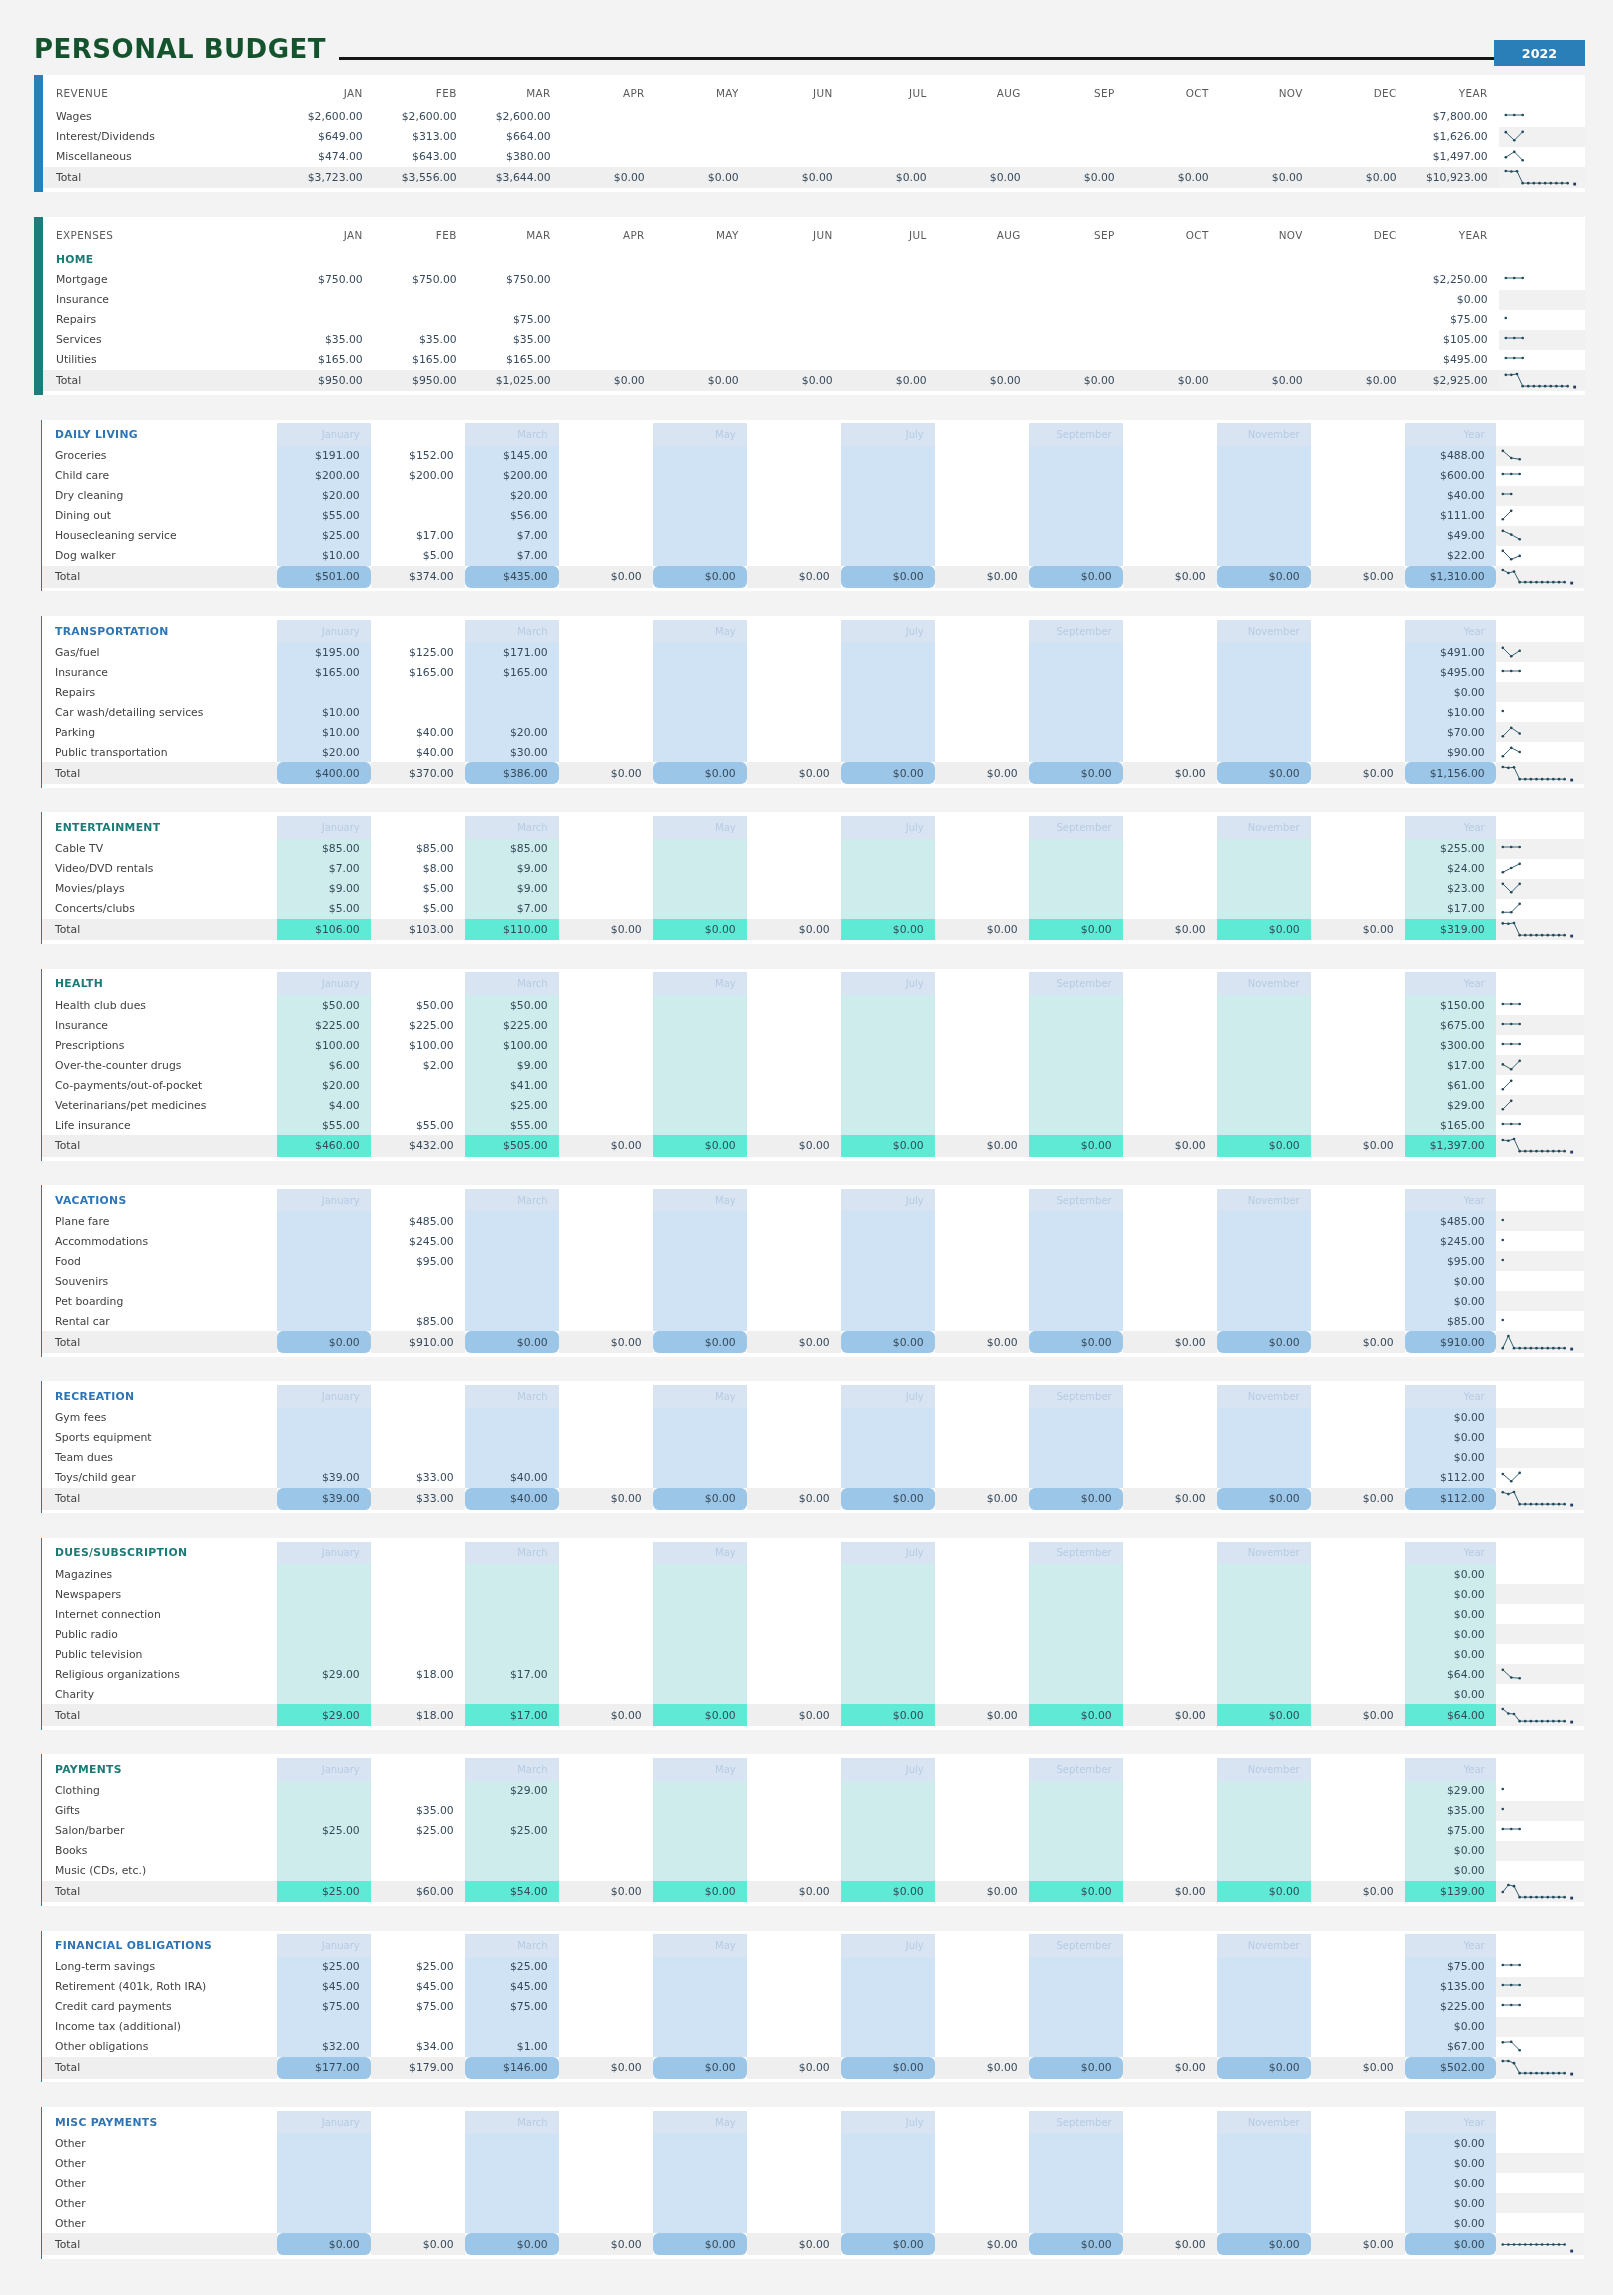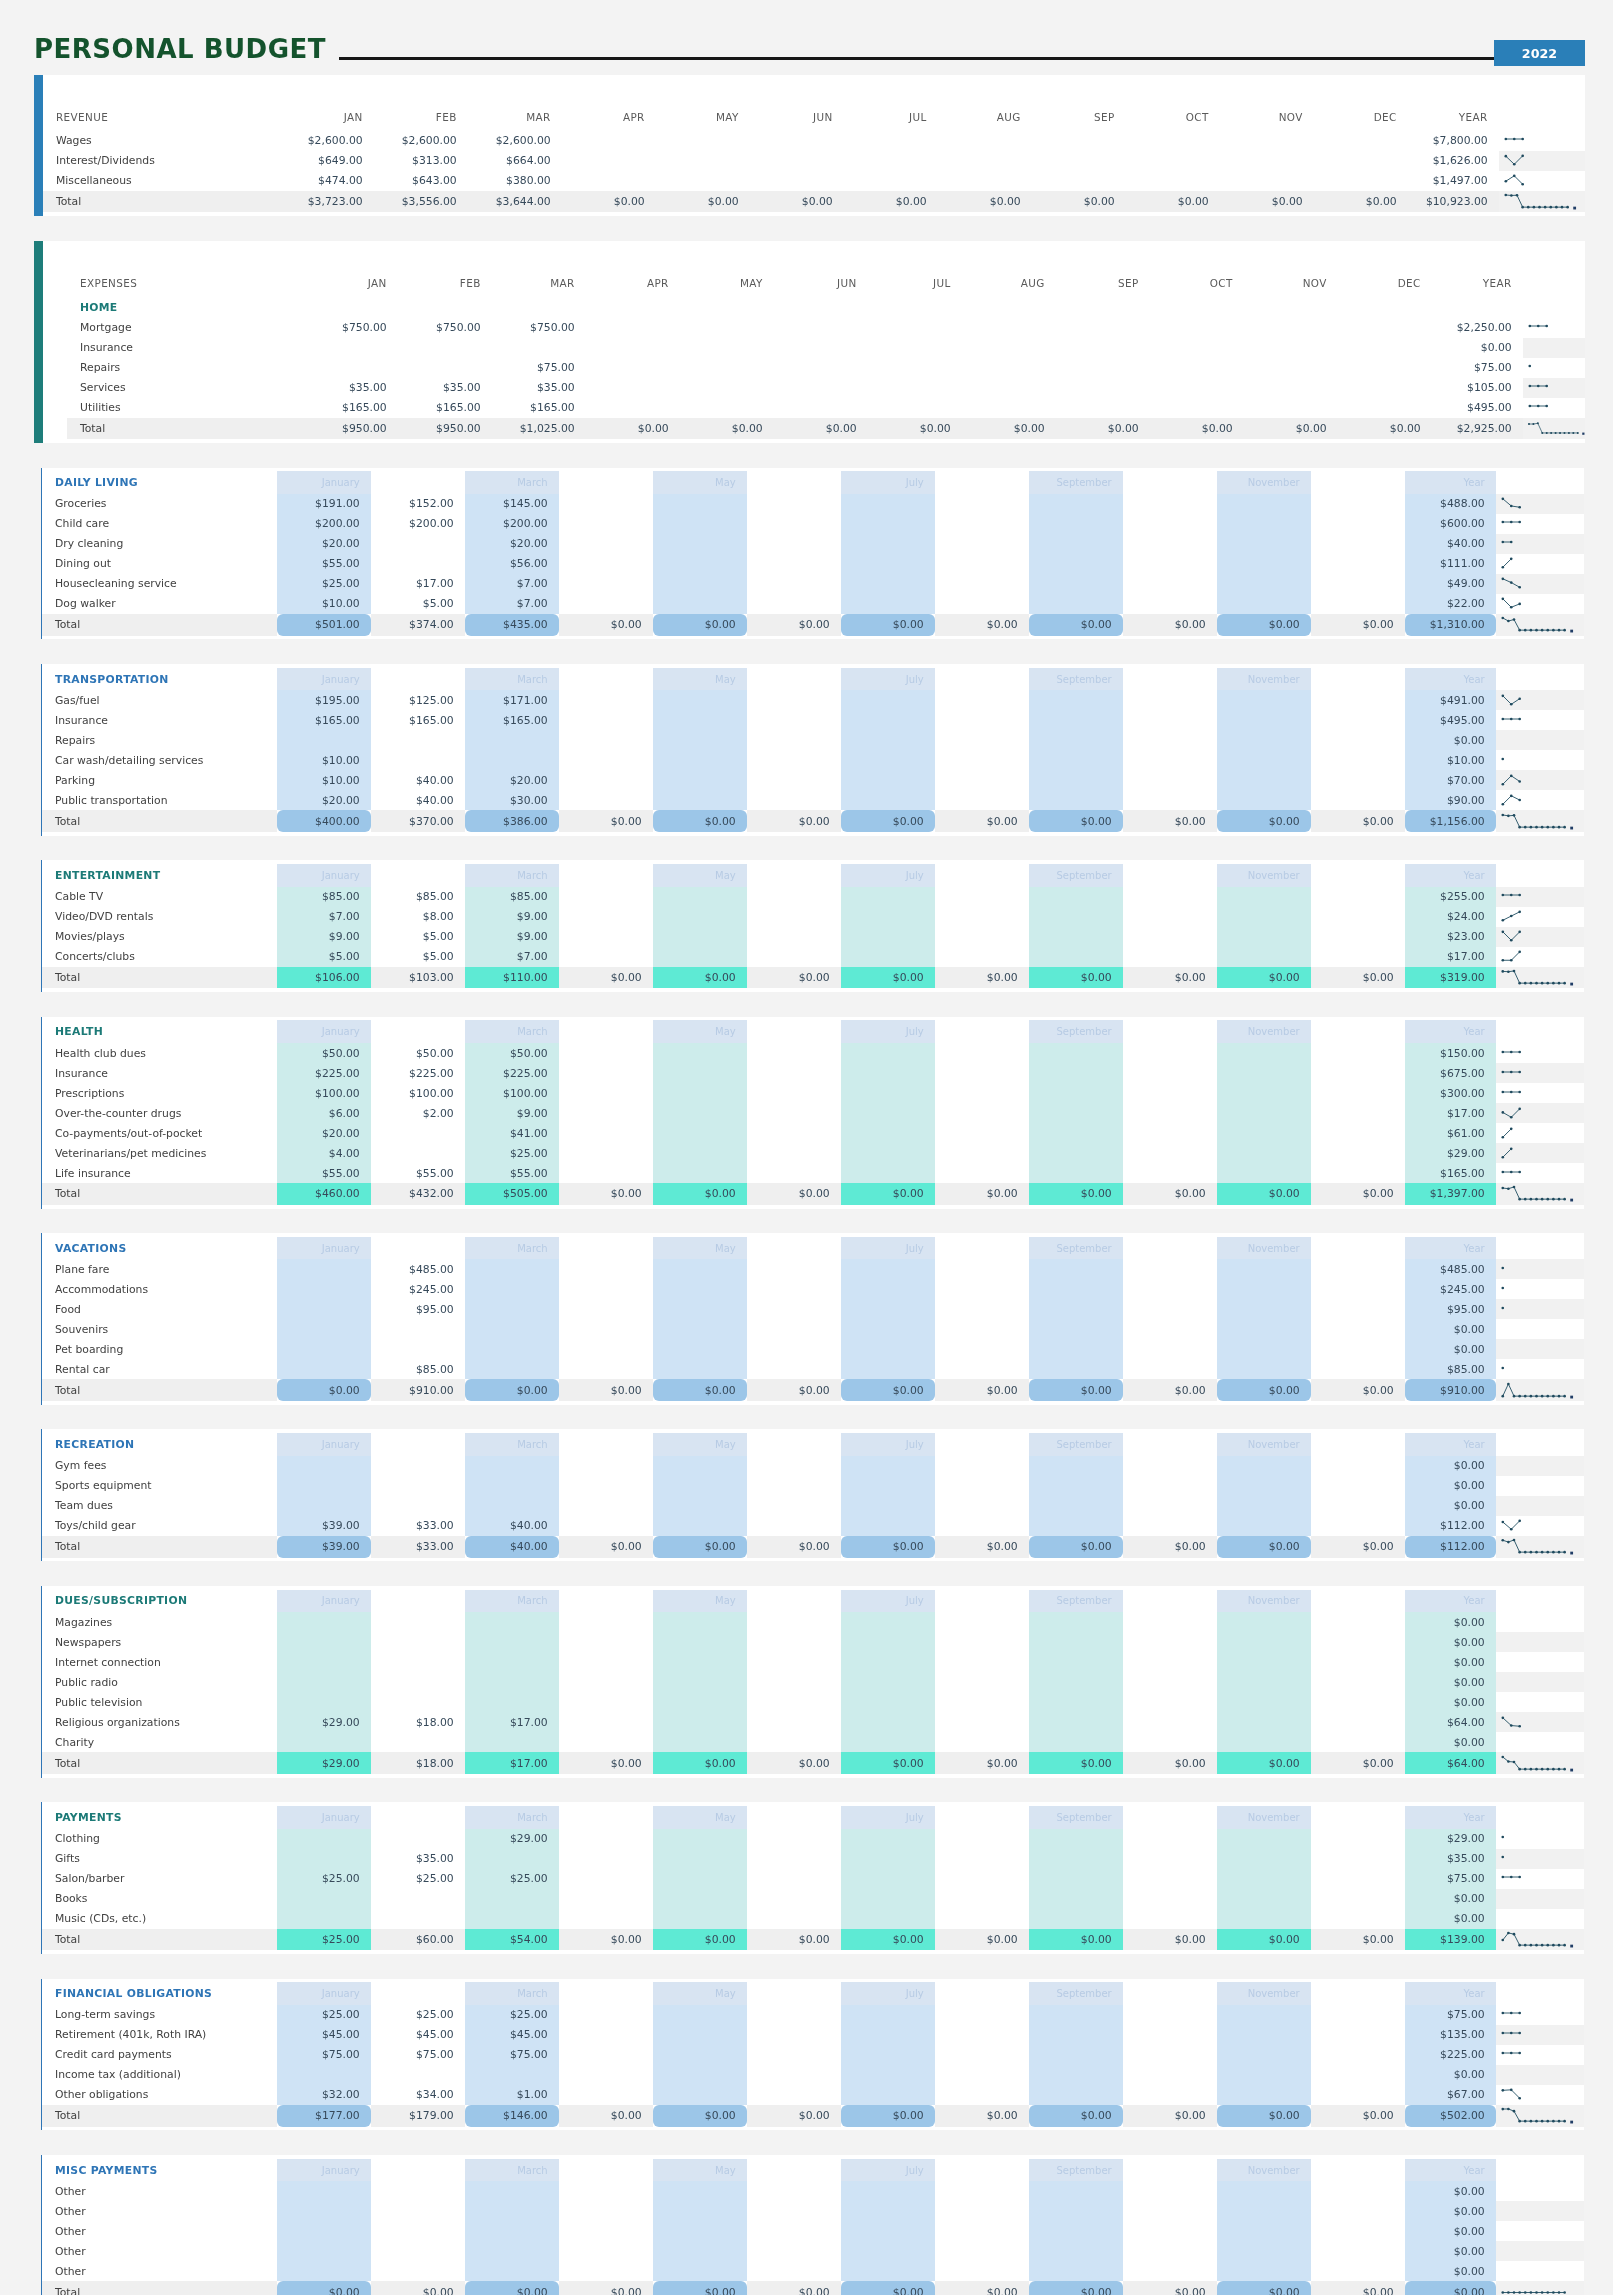--- a/index.html
+++ b/index.html
@@ -13,24 +13,24 @@
   .hdr{display:flex;align-items:flex-end;padding:15px 29px 0 34px;height:47px;}
   .hdr h1{margin:0;font-size:26px;line-height:1;font-weight:bold;color:#14532d;letter-spacing:0.5px;}
   .rule{flex:1;height:2.8px;background:#161616;margin:0 0 1.9px 13px;}
   .badge{width:91px;height:25.4px;background:#2a7fb8;color:#fff;font-size:12.7px;font-weight:bold;
          display:flex;align-items:center;justify-content:center;align-self:flex-end;margin-bottom:-3.8px;}
   main{padding-top:13px;}
   
   .section{position:relative;background:#fff;box-sizing:border-box;width:1551px;
            margin:0 0 24.5px 34px;padding:3.8px 0;}
   .kind-plain{border-left:9.4px solid #2a7fb8;--lab:237px;}
-  .kind-plain.theme-teal{border-left-color:#1e7d7a;padding-left:24px;}
+  .kind-plain.theme-teal{border-left-color:#1e7d7a;}
   .kind-banded{margin-left:41px;width:1543px;border-left:1.9px solid #2e75b6;--lab:235px;}
   .grid{display:grid;grid-template-columns:var(--lab) repeat(12,94px) 91px auto;}
-  .r-head{height:28px;margin-top:24px;}
+  .r-head{height:28px;}
   .r-title-plain{height:21px;}
   .r-title-band{height:22.6px;}
   .r-data{height:20px;}
   .r-total{height:21.7px;}
   .c{height:100%;display:flex;align-items:center;justify-content:flex-end;
      padding-right:11.3px;box-sizing:border-box;white-space:nowrap;overflow:hidden;}
   .c.lab{justify-content:flex-start;padding-left:13px;padding-right:3.8px;}
   .val{color:#36495a;font-size:10.8px;}
   .rowlab{color:#414141;font-size:10.8px;}
   .mh{color:#5a5a5a;font-size:10.4px;letter-spacing:0.4px;}

